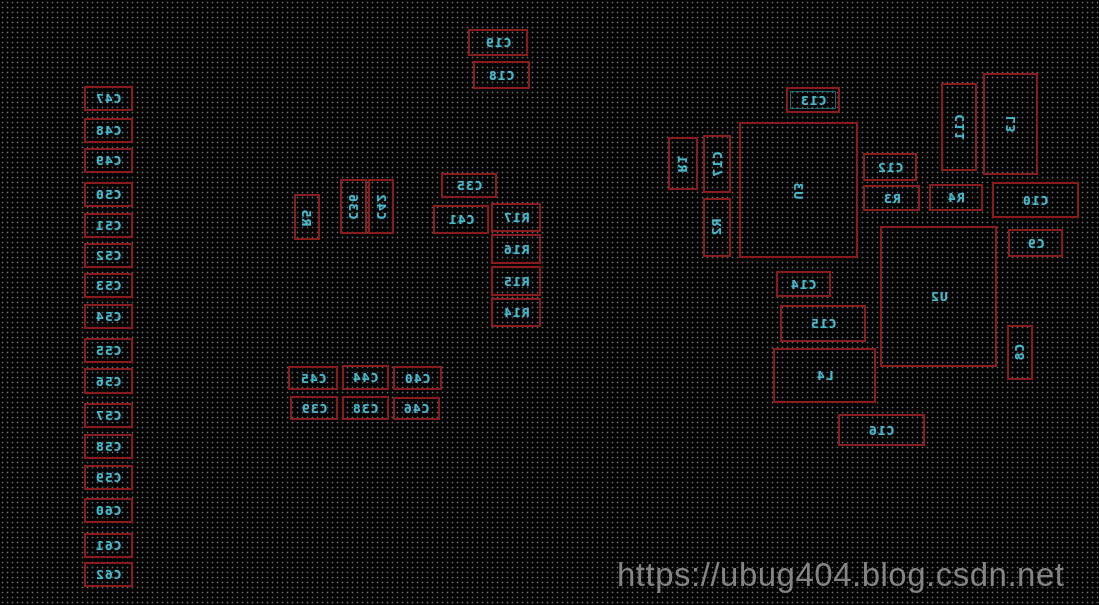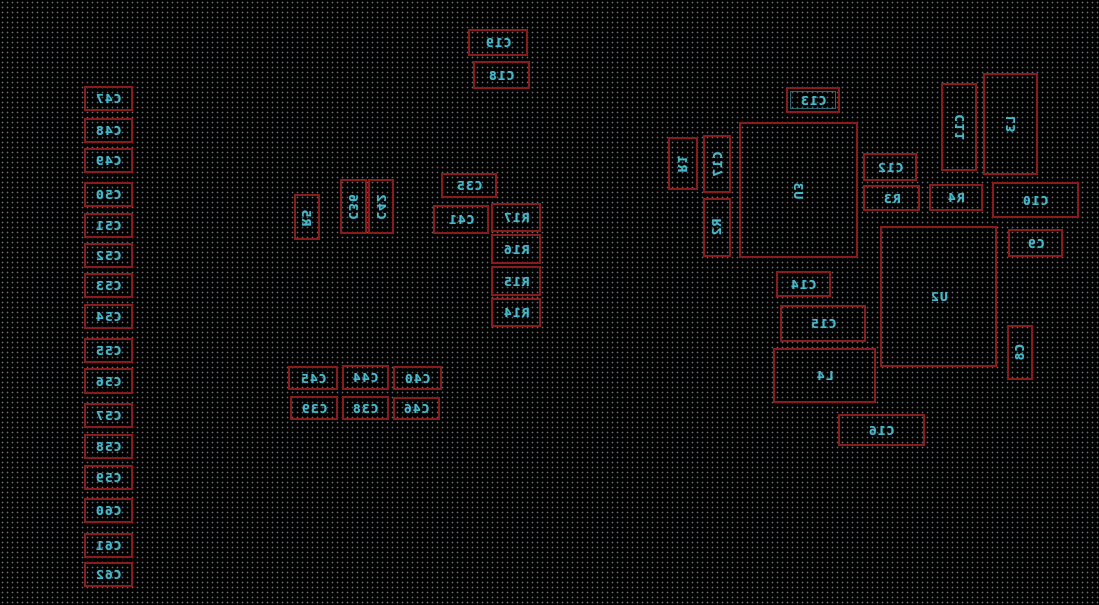--- a/index.html
+++ b/index.html
@@ -52,20 +52,21 @@
     letter-spacing:0.5px;
     white-space:nowrap;
     text-shadow:1px 1px 2px rgba(0,0,0,0.8);
     opacity:0.92;
   }
 </style>
 </head>
 <body>
 
 <div id="canvas">
+  <div class="watermark" style="left: 617px; top: 556px;">https://ubug404.blog.csdn.net</div>
 <div class="comp o-h" style="left: 84px; top: 86px; width: 49px; height: 25px;">
       <span class="lbl">C47</span>
     </div>
     <div class="comp o-h" style="left: 84px; top: 118px; width: 49px; height: 25px;">
       <span class="lbl">C48</span>
     </div>
     <div class="comp o-h" style="left: 84px; top: 148px; width: 49px; height: 25px;">
       <span class="lbl">C49</span>
     </div>
     <div class="comp o-h" style="left: 84px; top: 182px; width: 49px; height: 25px;">

